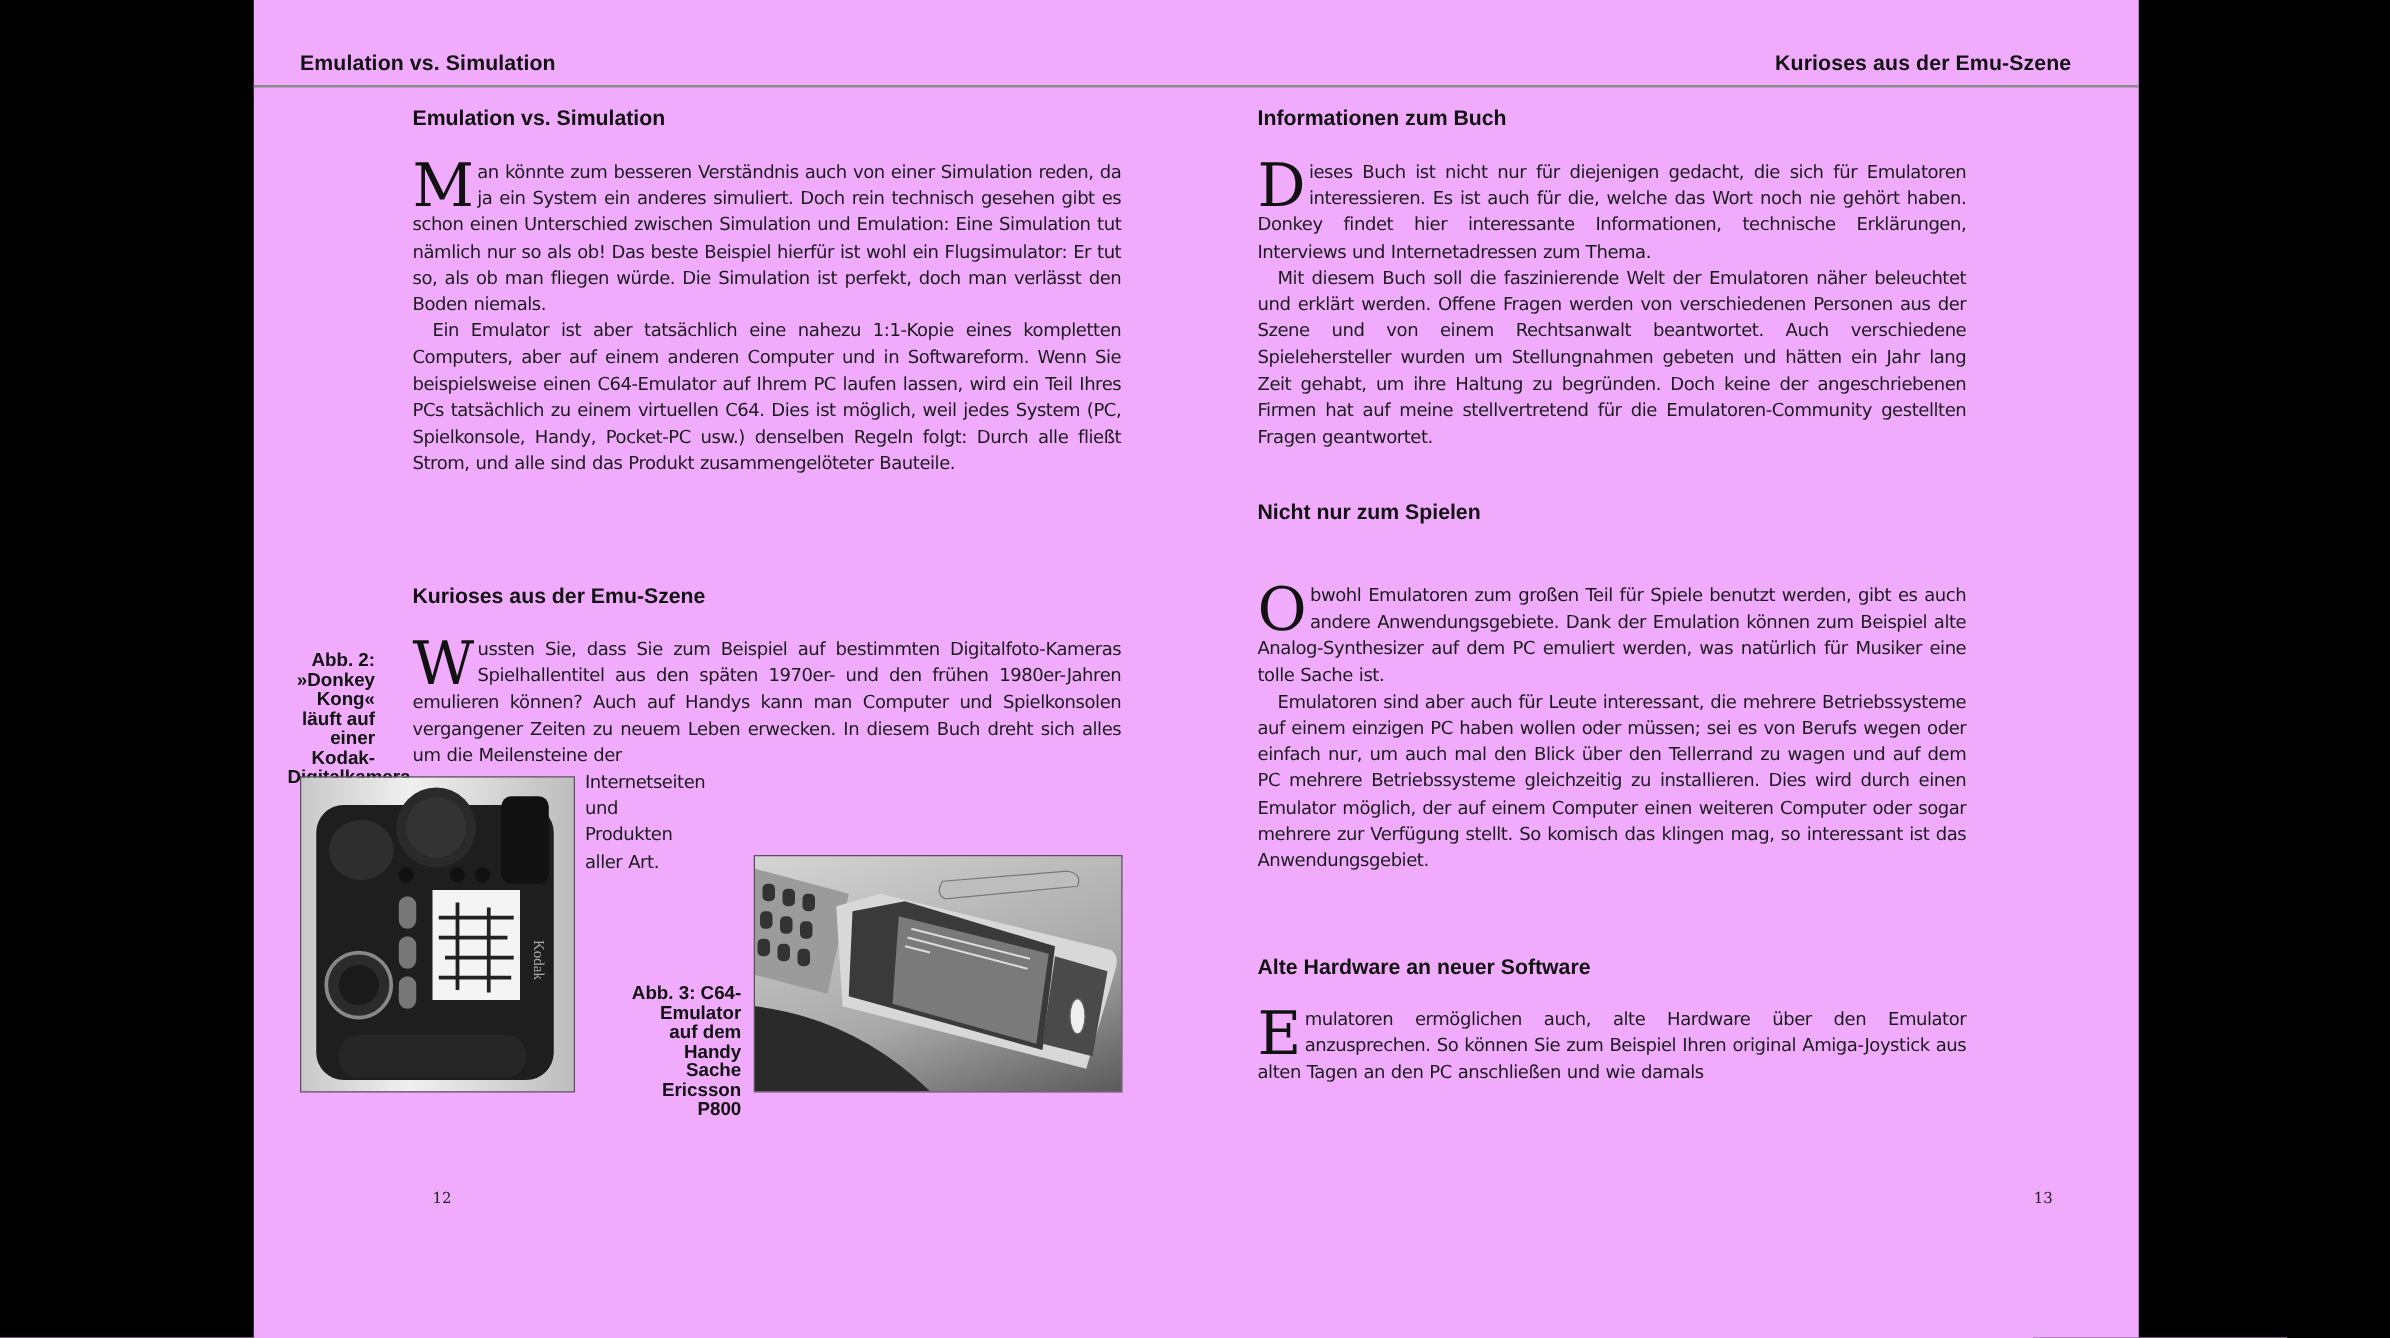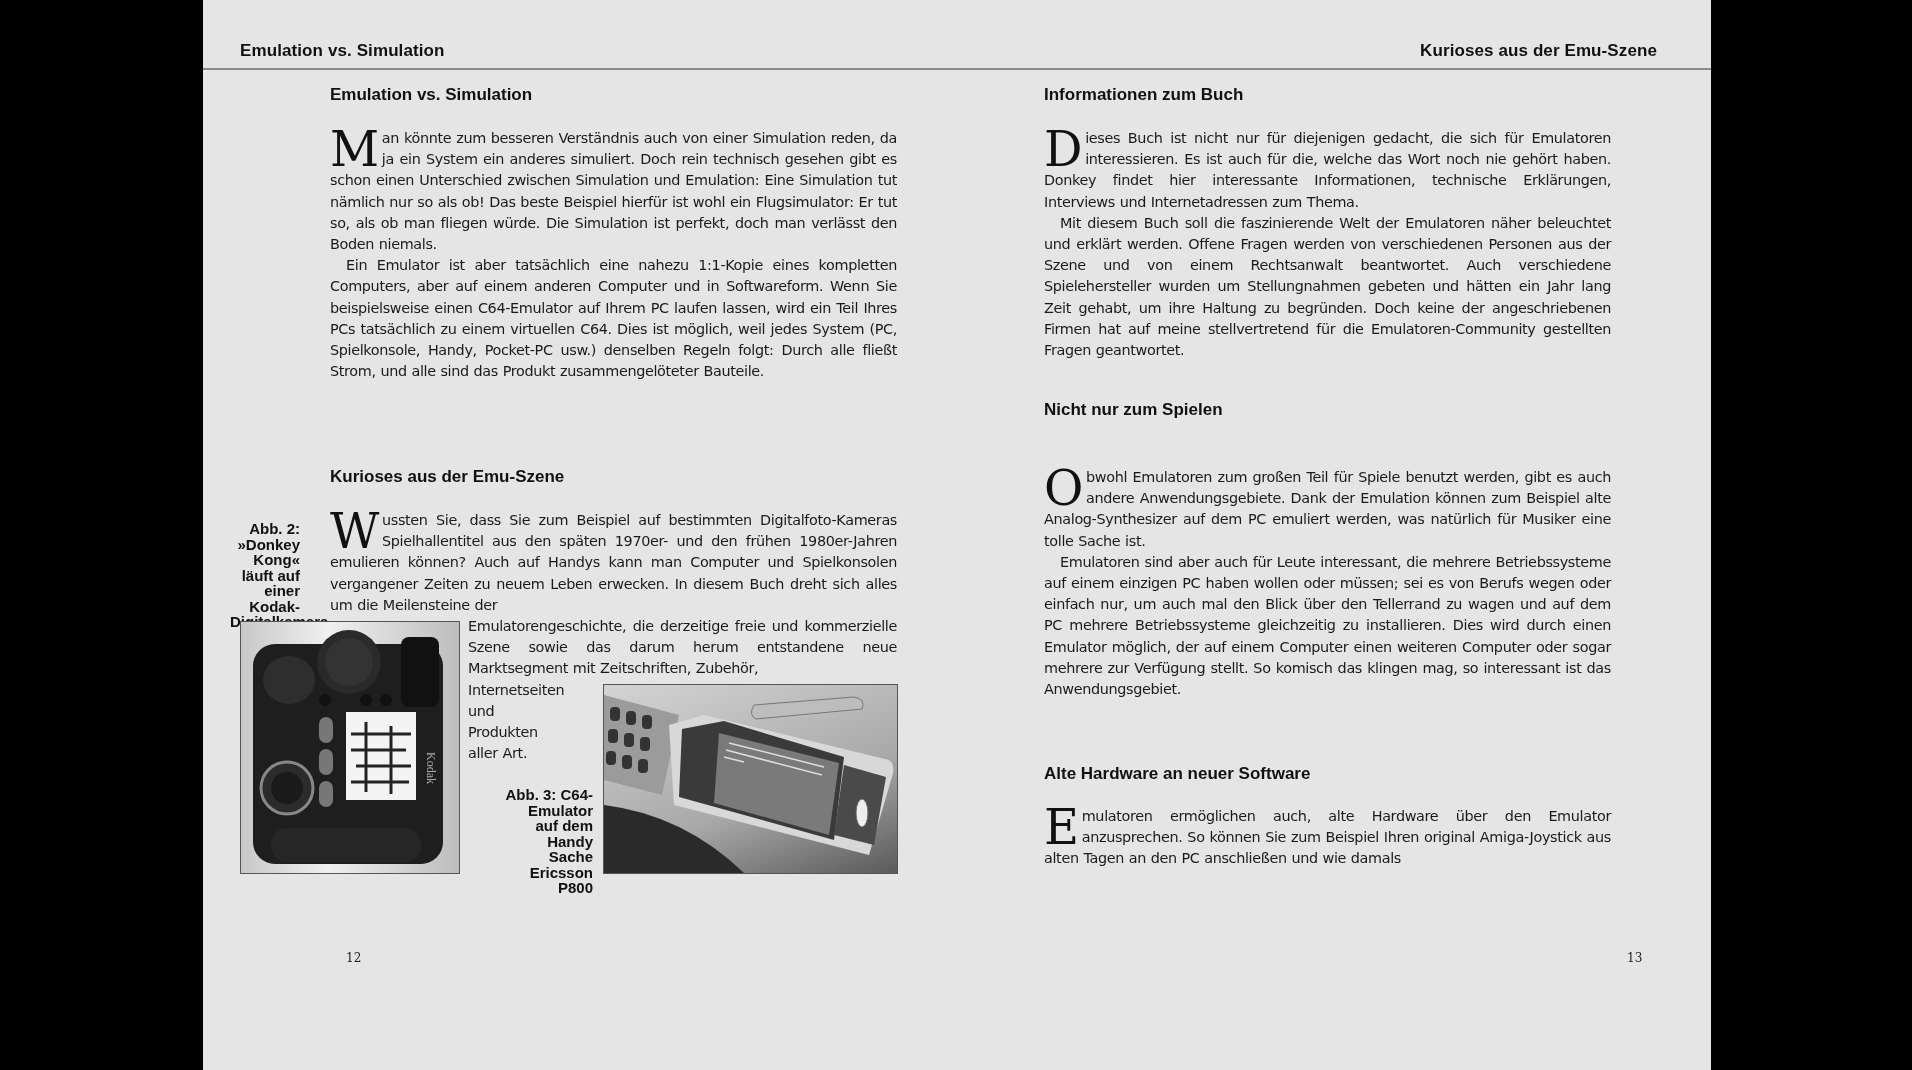--- a/index.html
+++ b/index.html
@@ -1,21 +1,21 @@
 <!DOCTYPE html>
 <html><head>
 <meta charset="utf-8">
 <style>
   html, body { margin: 0; padding: 0; }
   body {
     width: 1912px; height: 1070px; background: #000; position: relative; overflow: hidden;
     font-family: "Liberation Sans", sans-serif;
   }
   .spread {
-    position: absolute; left: 203px; top: 0; width: 1508px; height: 1070px; background: #e5e5e5;
+    position: absolute; left: 203px; top: 0; width: 1508px; height: 1070px; background: #f0abfc;
   }
   .running-rule {
     position: absolute; left: 0; right: 0; top: 68px; height: 2px; background: #8a8a8a;
   }
   .running-head {
     position: absolute; top: 41px; font-weight: bold; font-size: 17px; color: #111;
     font-family: "Liberation Sans", sans-serif; letter-spacing: 0.1px;
   }
   .rh-left { left: 37px; }
   .rh-right { right: 54px; }
@@ -62,21 +62,20 @@
   <div class="col col-left" style="top:0;height:1070px;">
     <h2 style="top:85px;">Emulation vs. Simulation</h2>
     <div class="body" style="top:128px;">
       <p><span class="dropcap">M</span><span>an könnte zum besseren Verständnis auch von einer Simulation reden, da ja ein System ein anderes simuliert. Doch rein technisch gesehen gibt es schon einen Unterschied zwischen Simulation und Emulation: Eine Simulation tut nämlich nur so als ob! Das beste Beispiel hierfür ist wohl ein Flugsimulator: Er tut so, als ob man fliegen würde. Die Simulation ist perfekt, doch man verlässt den Boden niemals.</span></p>
       <p class="indent">Ein Emulator ist aber tatsächlich eine nahezu 1:1-Kopie eines kompletten Computers, aber auf einem anderen Computer und in Softwareform. Wenn Sie beispielsweise einen C64-Emulator auf Ihrem PC laufen lassen, wird ein Teil Ihres PCs tatsächlich zu einem virtuellen C64. Dies ist möglich, weil jedes System (PC, Spielkonsole, Handy, Pocket-PC usw.) denselben Regeln folgt: Durch alle fließt Strom, und alle sind das Produkt zusammengelöteter Bauteile.</p>
     </div>
 
     <h2 style="top:467px;">Kurioses aus der Emu-Szene</h2>
     <div class="body" style="top:510px;">
       <p><span class="dropcap">W</span><span>ussten Sie, dass Sie zum Beispiel auf bestimmten Digitalfoto-Kameras Spielhallentitel aus den späten 1970er-  und den frühen 1980er-Jahren emulieren können? Auch auf Handys kann man Computer und Spielkonsolen vergangener Zeiten zu neuem Leben erwecken. In diesem Buch dreht sich alles um die Meilensteine der</span></p>
-      <p class="wrap-narrow" style="margin-left:138px;width:429px;">Emulatorengeschichte, die derzeitige freie und kommerzielle Szene sowie das darum herum entstandene neue Marktsegment mit Zeitschriften, Zubehör,</p>
       <p style="margin-left:138px;width:92px;text-align:justify;">Internetseiten und Produkten aller Art.</p>
     </div>
   </div>
 
   <div class="caption" style="left:27px;top:521px;width:70px;">Abb. 2: »Donkey Kong« läuft auf einer Kodak-Digitalkamera.</div>
 
   <div class="figure" style="left:37px;top:621px;width:218px;height:251px;background:linear-gradient(90deg,#c8c8c8,#f0f0f0 40%,#bdbdbd);">
     <svg width="218" height="251" viewBox="0 0 218 251">
       <rect x="12" y="22" width="190" height="220" rx="22" fill="#1e1e1e"></rect>
       <circle cx="108" cy="40" r="32" fill="#2a2a2a"></circle>
@@ -131,21 +130,21 @@
           <line x1="120" y1="72" x2="140" y2="77"></line>
       </g>
       <path d="M240 80 L282 92 L270 160 L230 150 Z" fill="#4a4a4a"></path>
       <ellipse cx="258" cy="128" rx="6" ry="14" fill="#eee" stroke="#666"></ellipse>
       <path d="M0 120 Q80 130 140 188 L0 188 Z" fill="#2a2a2a"></path>
     </svg>
   </div>
 
   <div class="page-num" style="left:143px;">12</div>
 
-  <div class="col col-right" style="top:0;height:816px;margin-left:38px;">
+  <div class="col col-right" style="top:0;height:816px;">
     <h2 style="top:85px;">Informationen zum Buch</h2>
     <div class="body" style="top:128px;">
       <p><span class="dropcap">D</span><span>ieses Buch ist nicht nur für diejenigen gedacht, die sich für Emulatoren interessieren. Es ist auch für die, welche das Wort noch nie gehört haben. Donkey findet hier interessante Informationen, technische Erklärungen, Interviews und Internetadressen zum Thema.</span></p>
       <p class="indent">Mit diesem Buch soll die faszinierende Welt der Emulatoren näher beleuchtet und erklärt werden. Offene Fragen werden von verschiedenen Personen aus der Szene und von einem Rechtsanwalt beantwortet. Auch verschiedene Spielehersteller wurden um Stellungnahmen gebeten und hätten ein Jahr lang Zeit gehabt, um ihre Haltung zu begründen. Doch keine der angeschriebenen Firmen hat auf meine stellvertretend für die Emulatoren-Community gestellten Fragen geantwortet.</p>
     </div>
 
     <h2 style="top:400px;">Nicht nur zum Spielen</h2>
     <div class="body" style="top:467px;">
       <p><span class="dropcap">O</span><span>bwohl Emulatoren zum großen Teil für Spiele benutzt werden, gibt es auch andere Anwendungsgebiete. Dank der Emulation können zum Beispiel alte Analog-Synthesizer auf dem PC emuliert werden, was natürlich für Musiker eine tolle Sache ist.</span></p>
       <p class="indent">Emulatoren sind aber auch für Leute interessant, die mehrere Betriebssysteme auf einem einzigen PC haben wollen oder müssen; sei es von Berufs wegen oder einfach nur, um auch mal den Blick über den Tellerrand zu wagen und auf dem PC mehrere Betriebssysteme gleichzeitig zu installieren. Dies wird durch einen Emulator möglich, der auf einem Computer einen weiteren Computer oder sogar mehrere zur Verfügung stellt. So komisch das klingen mag, so interessant ist das Anwendungsgebiet.</p>

